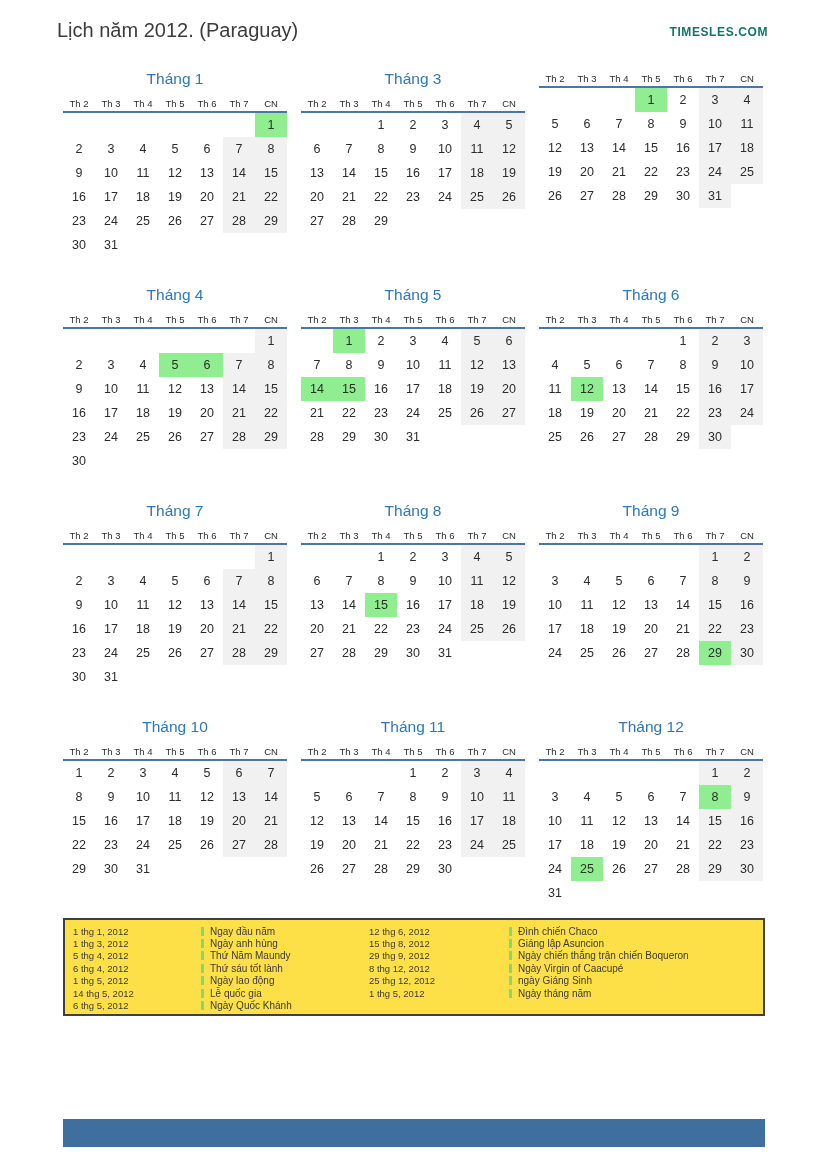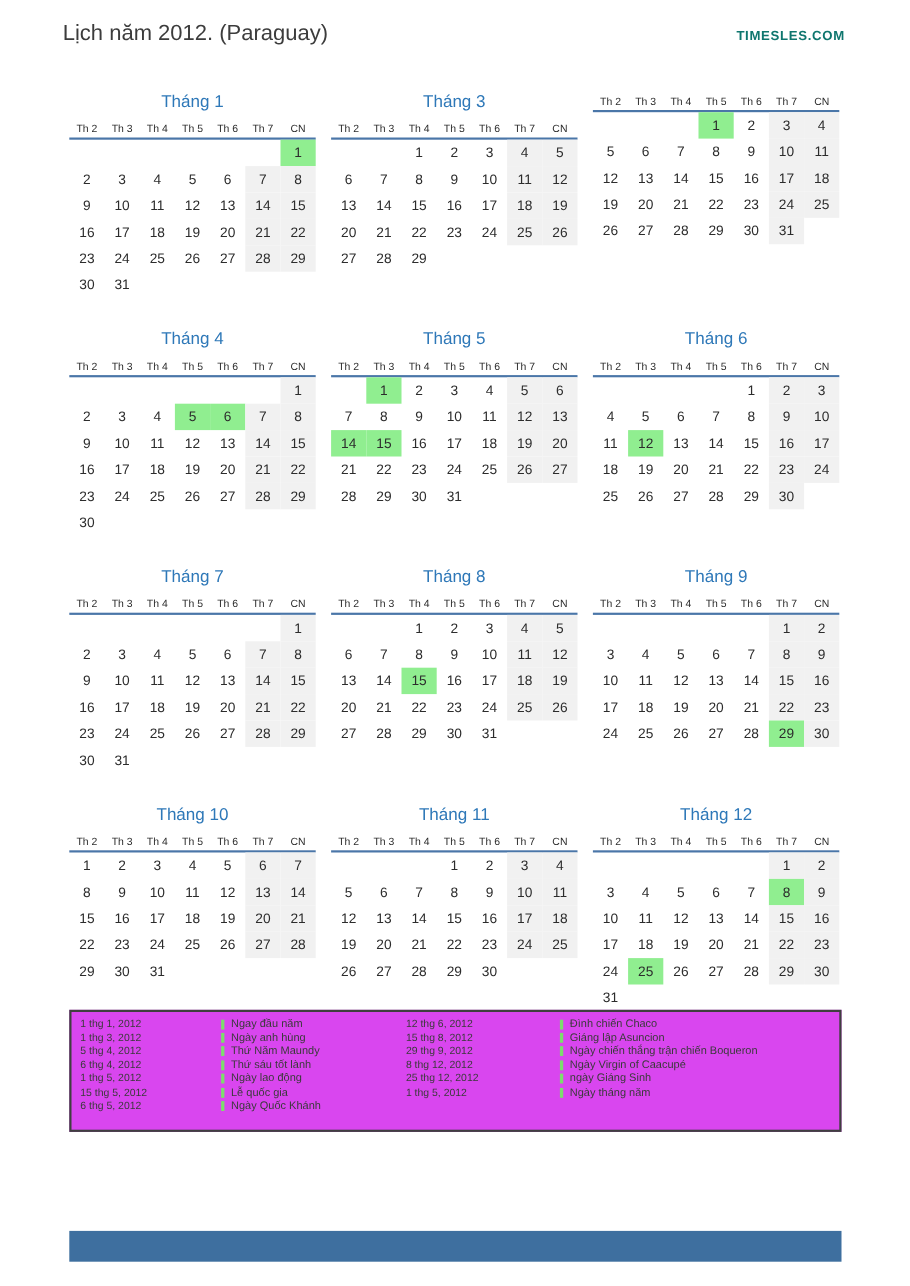--- a/index.html
+++ b/index.html
@@ -4,36 +4,36 @@
 <style>
   * { margin:0; padding:0; box-sizing:border-box; }
   html,body { width:827px; height:1169px; background:#fff;
     font-family:"Liberation Sans","DejaVu Sans",sans-serif; color:#3a3a3a; }
   #page { position:relative; width:827px; height:1169px; background:#fff; overflow:hidden; }
 
   .page-title { position:absolute; left:57px; top:19px; font-size:20px; color:#3c3c3c; }
   .site-link { position:absolute; right:59px; top:25px; font-size:12px; font-weight:bold;
     color:#0f766e; letter-spacing:.6px; text-decoration:none; cursor:pointer; }
 
-  .months-grid { position:absolute; left:63px; top:84px; width:701px;
+  .months-grid { position:absolute; left:63px; top:70px; width:701px;
     display:grid; grid-template-columns:repeat(3,224px); column-gap:14px; row-gap:29px;
     align-items:start; }
 
   .month { width:224px; }
   .month-title { text-align:center; font-size:15.5px; color:#2e78b8; height:21px; margin-bottom:4px; }
   .week-row { display:flex; }
   .week-row.head { border-bottom:2px solid #4a76a8; }
   .cell { width:32px; height:24px; display:flex; align-items:center; justify-content:center;
     font-size:12.5px; color:#2c2c2c; }
   .hcell { height:16px; font-size:9.5px; color:#2c2c2c; }
   .cell.weekend { background:#f1f1f1; }
   .cell.holiday { background:#90ee90; }
 
-  .legend-box { position:absolute; left:63px; top:918px; width:702px; height:111px;
-    border:2px solid #3f3f3f; background:#d946ef; }
+  .legend-box { position:absolute; left:63px; top:918px; width:702px; height:98px;
+    border:2px solid #3f3f3f; background:#fde047; }
   .legend-col { position:absolute; top:5px; }
   .legend-col.c1 { left:8px; }
   .legend-col.c2 { left:295px;margin-left:9px; }
   .legend-row { display:flex; height:12.4px; align-items:center; }
   .legend-date { width:128px; font-size:9.5px; color:#3a3a3a; }
   .legend-col.c2 .legend-date { width:140px; }
   .legend-name { font-size:10px; color:#3a3a3a; display:flex; align-items:center; }
   .legend-marker { display:inline-block; width:3px; height:9px; background:#7ddc6e; margin-right:6px; }
 
   .footer-bar { position:absolute; left:63px; top:1119px; width:702px; height:28px; background:#3e6f9f; }
@@ -870,21 +870,21 @@
           </div>
         </div>
         <div class="legend-row">
           <div class="legend-date">1 thg 5, 2012</div>
           <div class="legend-name">
             <div class="legend-marker"></div>
             <span>Ngày lao động</span>
           </div>
         </div>
         <div class="legend-row">
-          <div class="legend-date">15 thg 5, 2012</div>
+          <div class="legend-date">14 thg 5, 2012</div>
           <div class="legend-name">
             <div class="legend-marker"></div>
             <span>Lễ quốc gia</span>
           </div>
         </div>
         <div class="legend-row">
           <div class="legend-date">6 thg 5, 2012</div>
           <div class="legend-name">
             <div class="legend-marker"></div>
             <span>Ngày Quốc Khánh</span>

